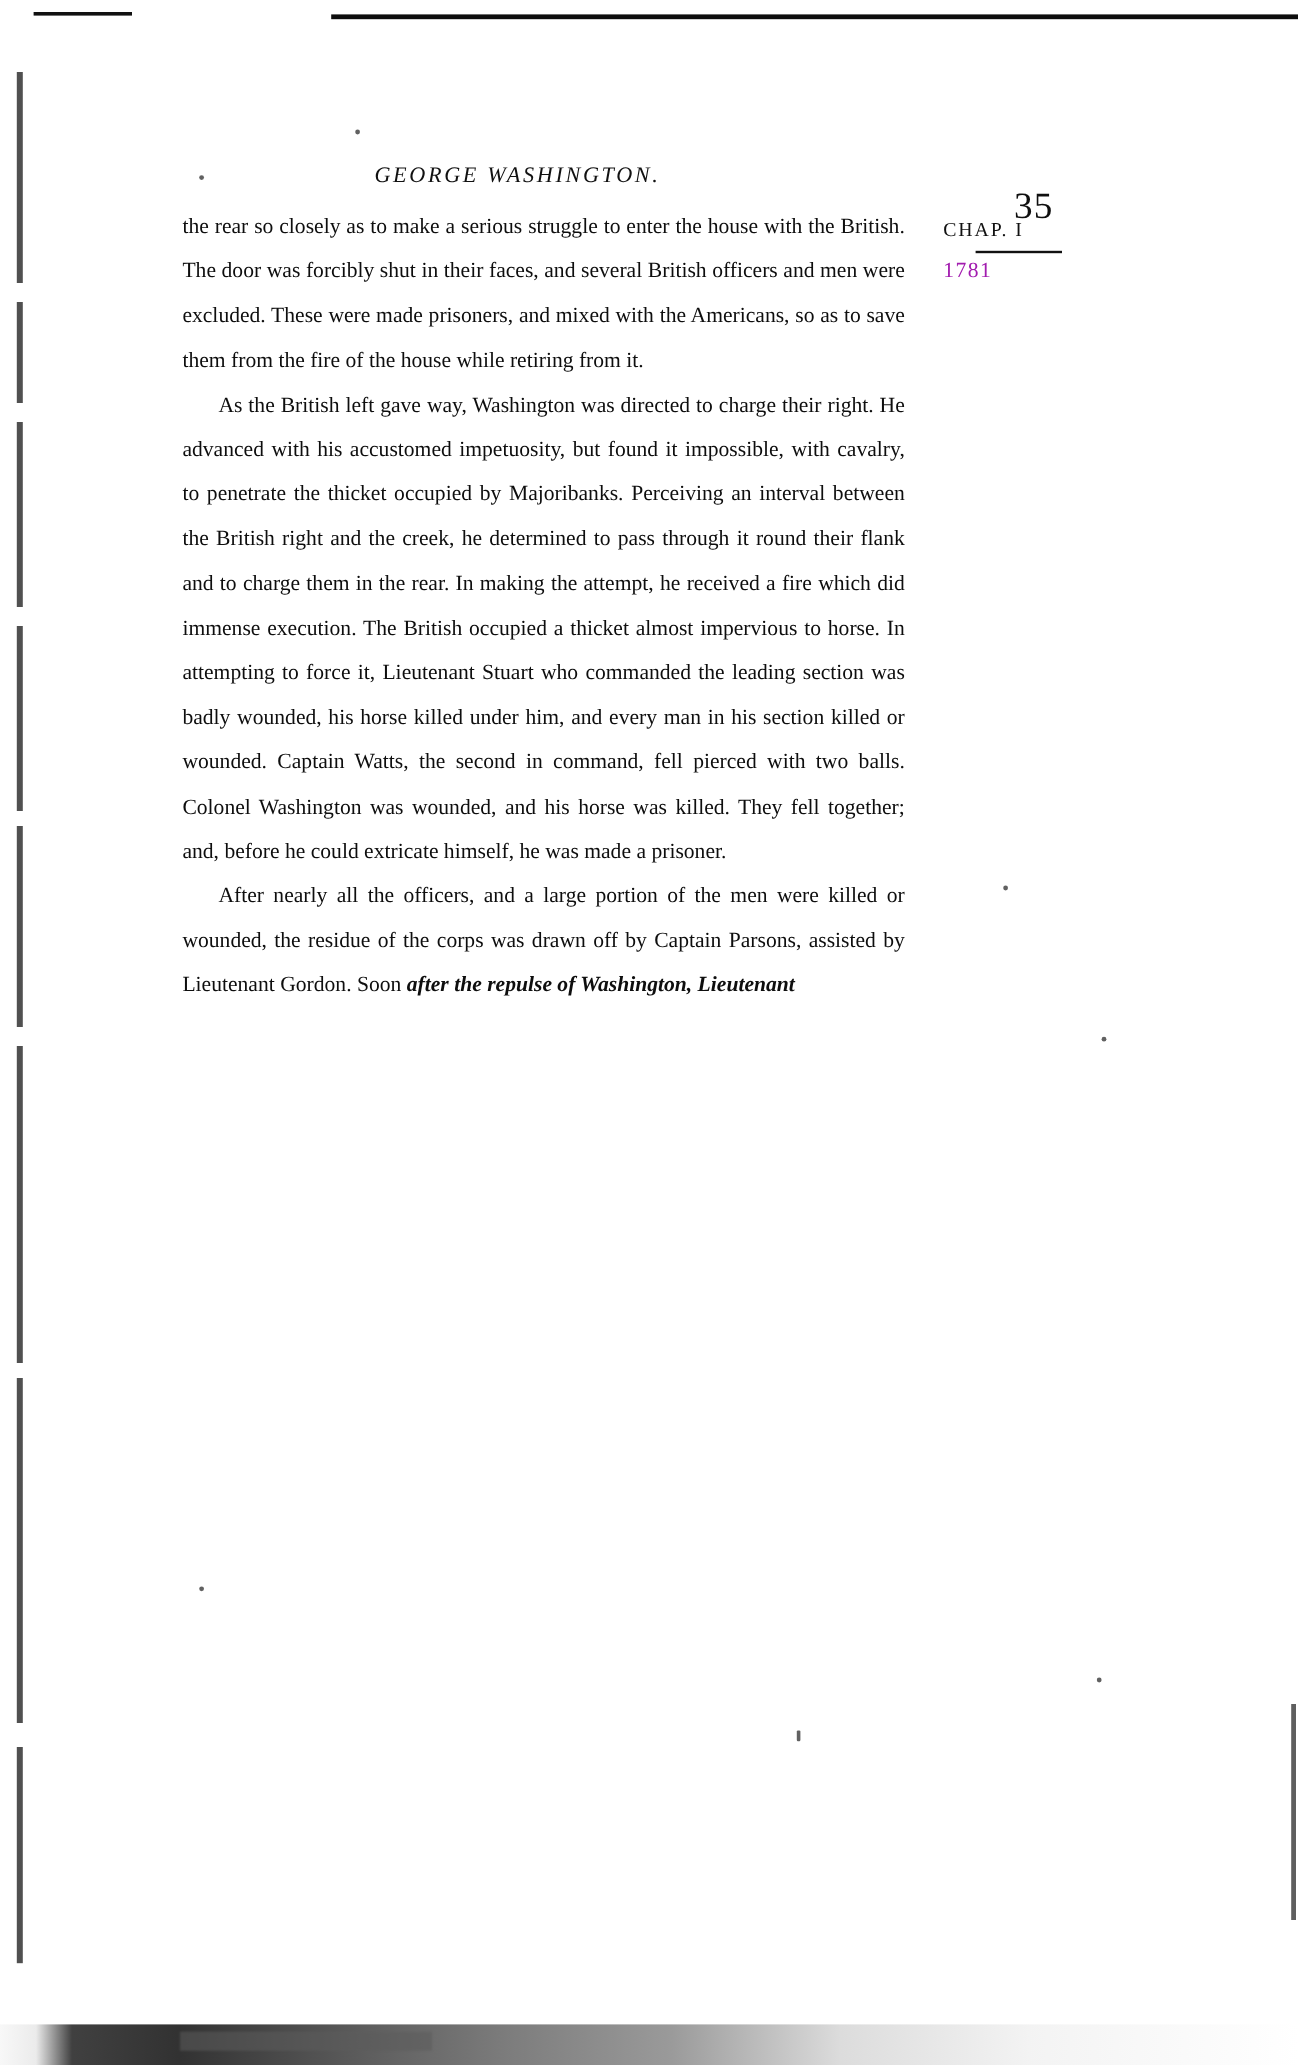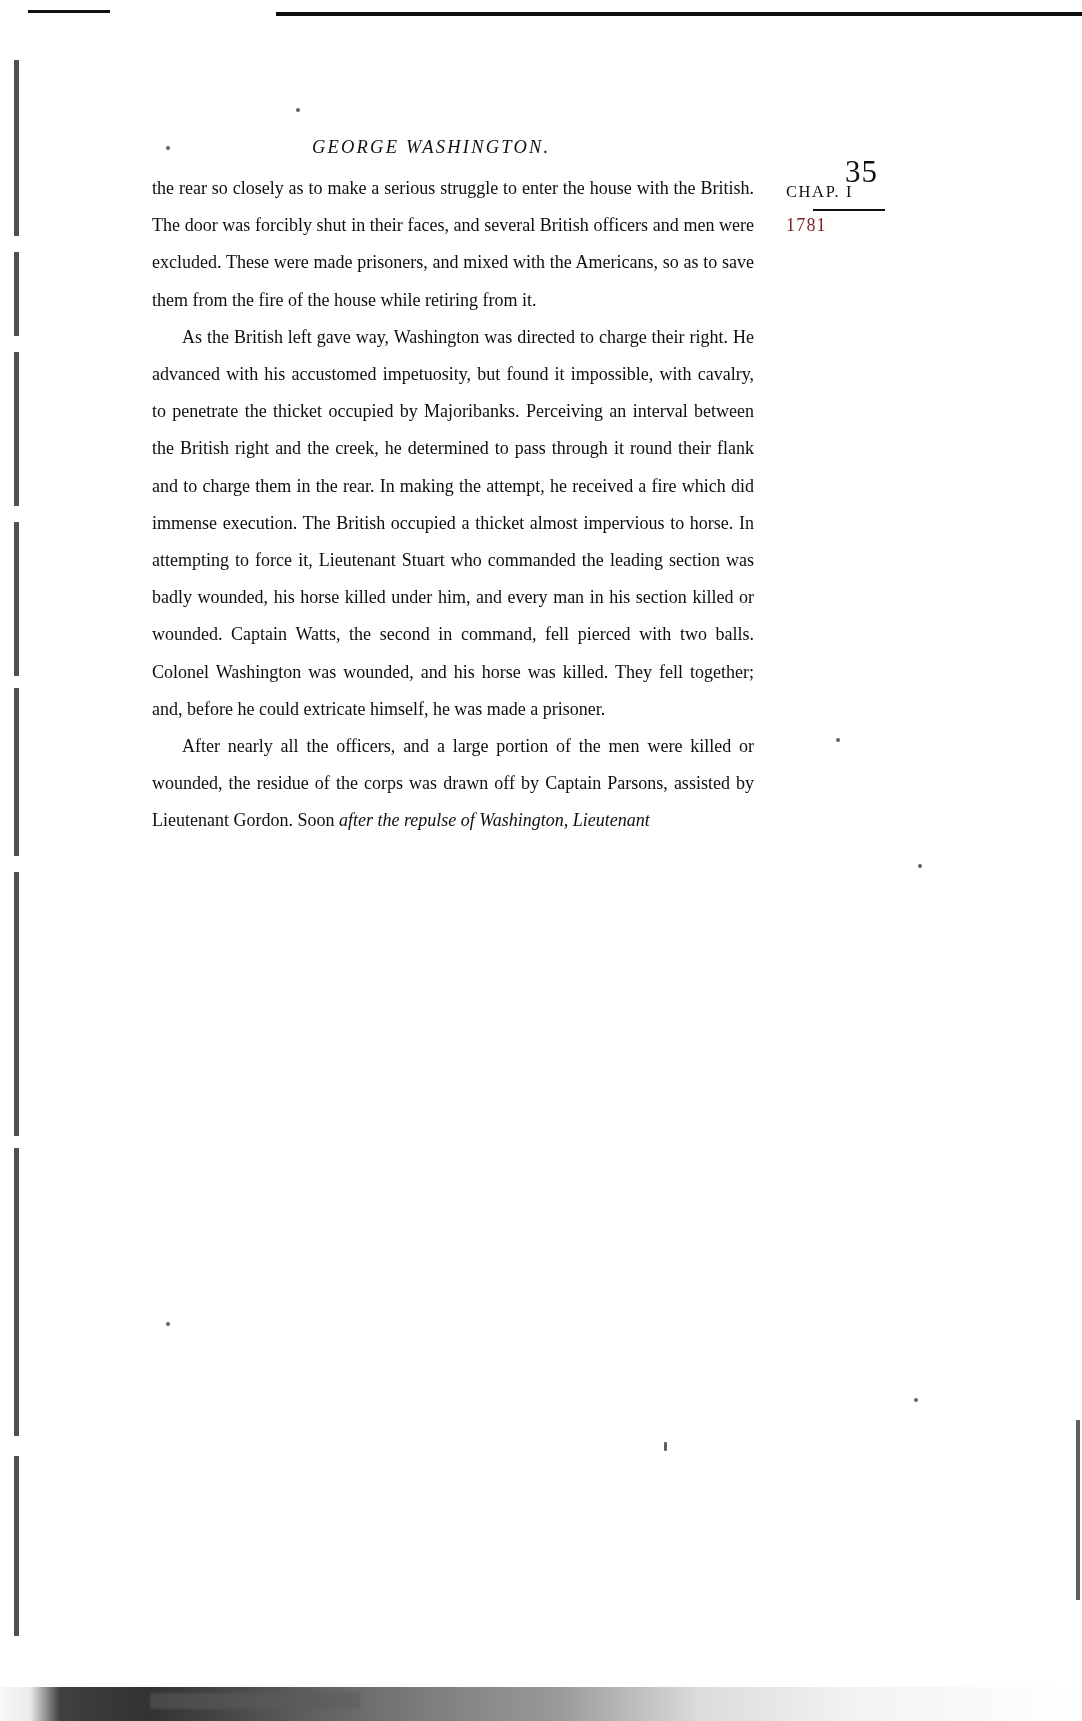--- a/index.html
+++ b/index.html
@@ -123,21 +123,21 @@
   }
   .sidenote-rule {
     width: 72px;
     height: 2px;
     background: #111;
     margin: 7px auto 4px auto;
   }
   .sidenote-year {
     font-size: 18px;
     letter-spacing: 1.2px;
-    color: #7f1d1d;
+    color: #a21caf;
   }
 
   
   .body-col {
     position: absolute;
     left: 152px;
     top: 170px;
     width: 602px;
     font-size: 18px;
     line-height: 37.2px;
@@ -147,20 +147,21 @@
   }
   .body-col p {
     margin: 0;
     text-indent: 0;
   }
   .body-col p.indent {
     text-indent: 30px;
   }
   .ital {
     font-style: italic;
+    font-weight: bold;
   }
 </style>
 </head>
 <body>
 
 <div id="page">
 
   <div class="edge-top-left"></div>
   <div class="edge-top-rule"></div>
   <div class="edge-left-strip"></div>

